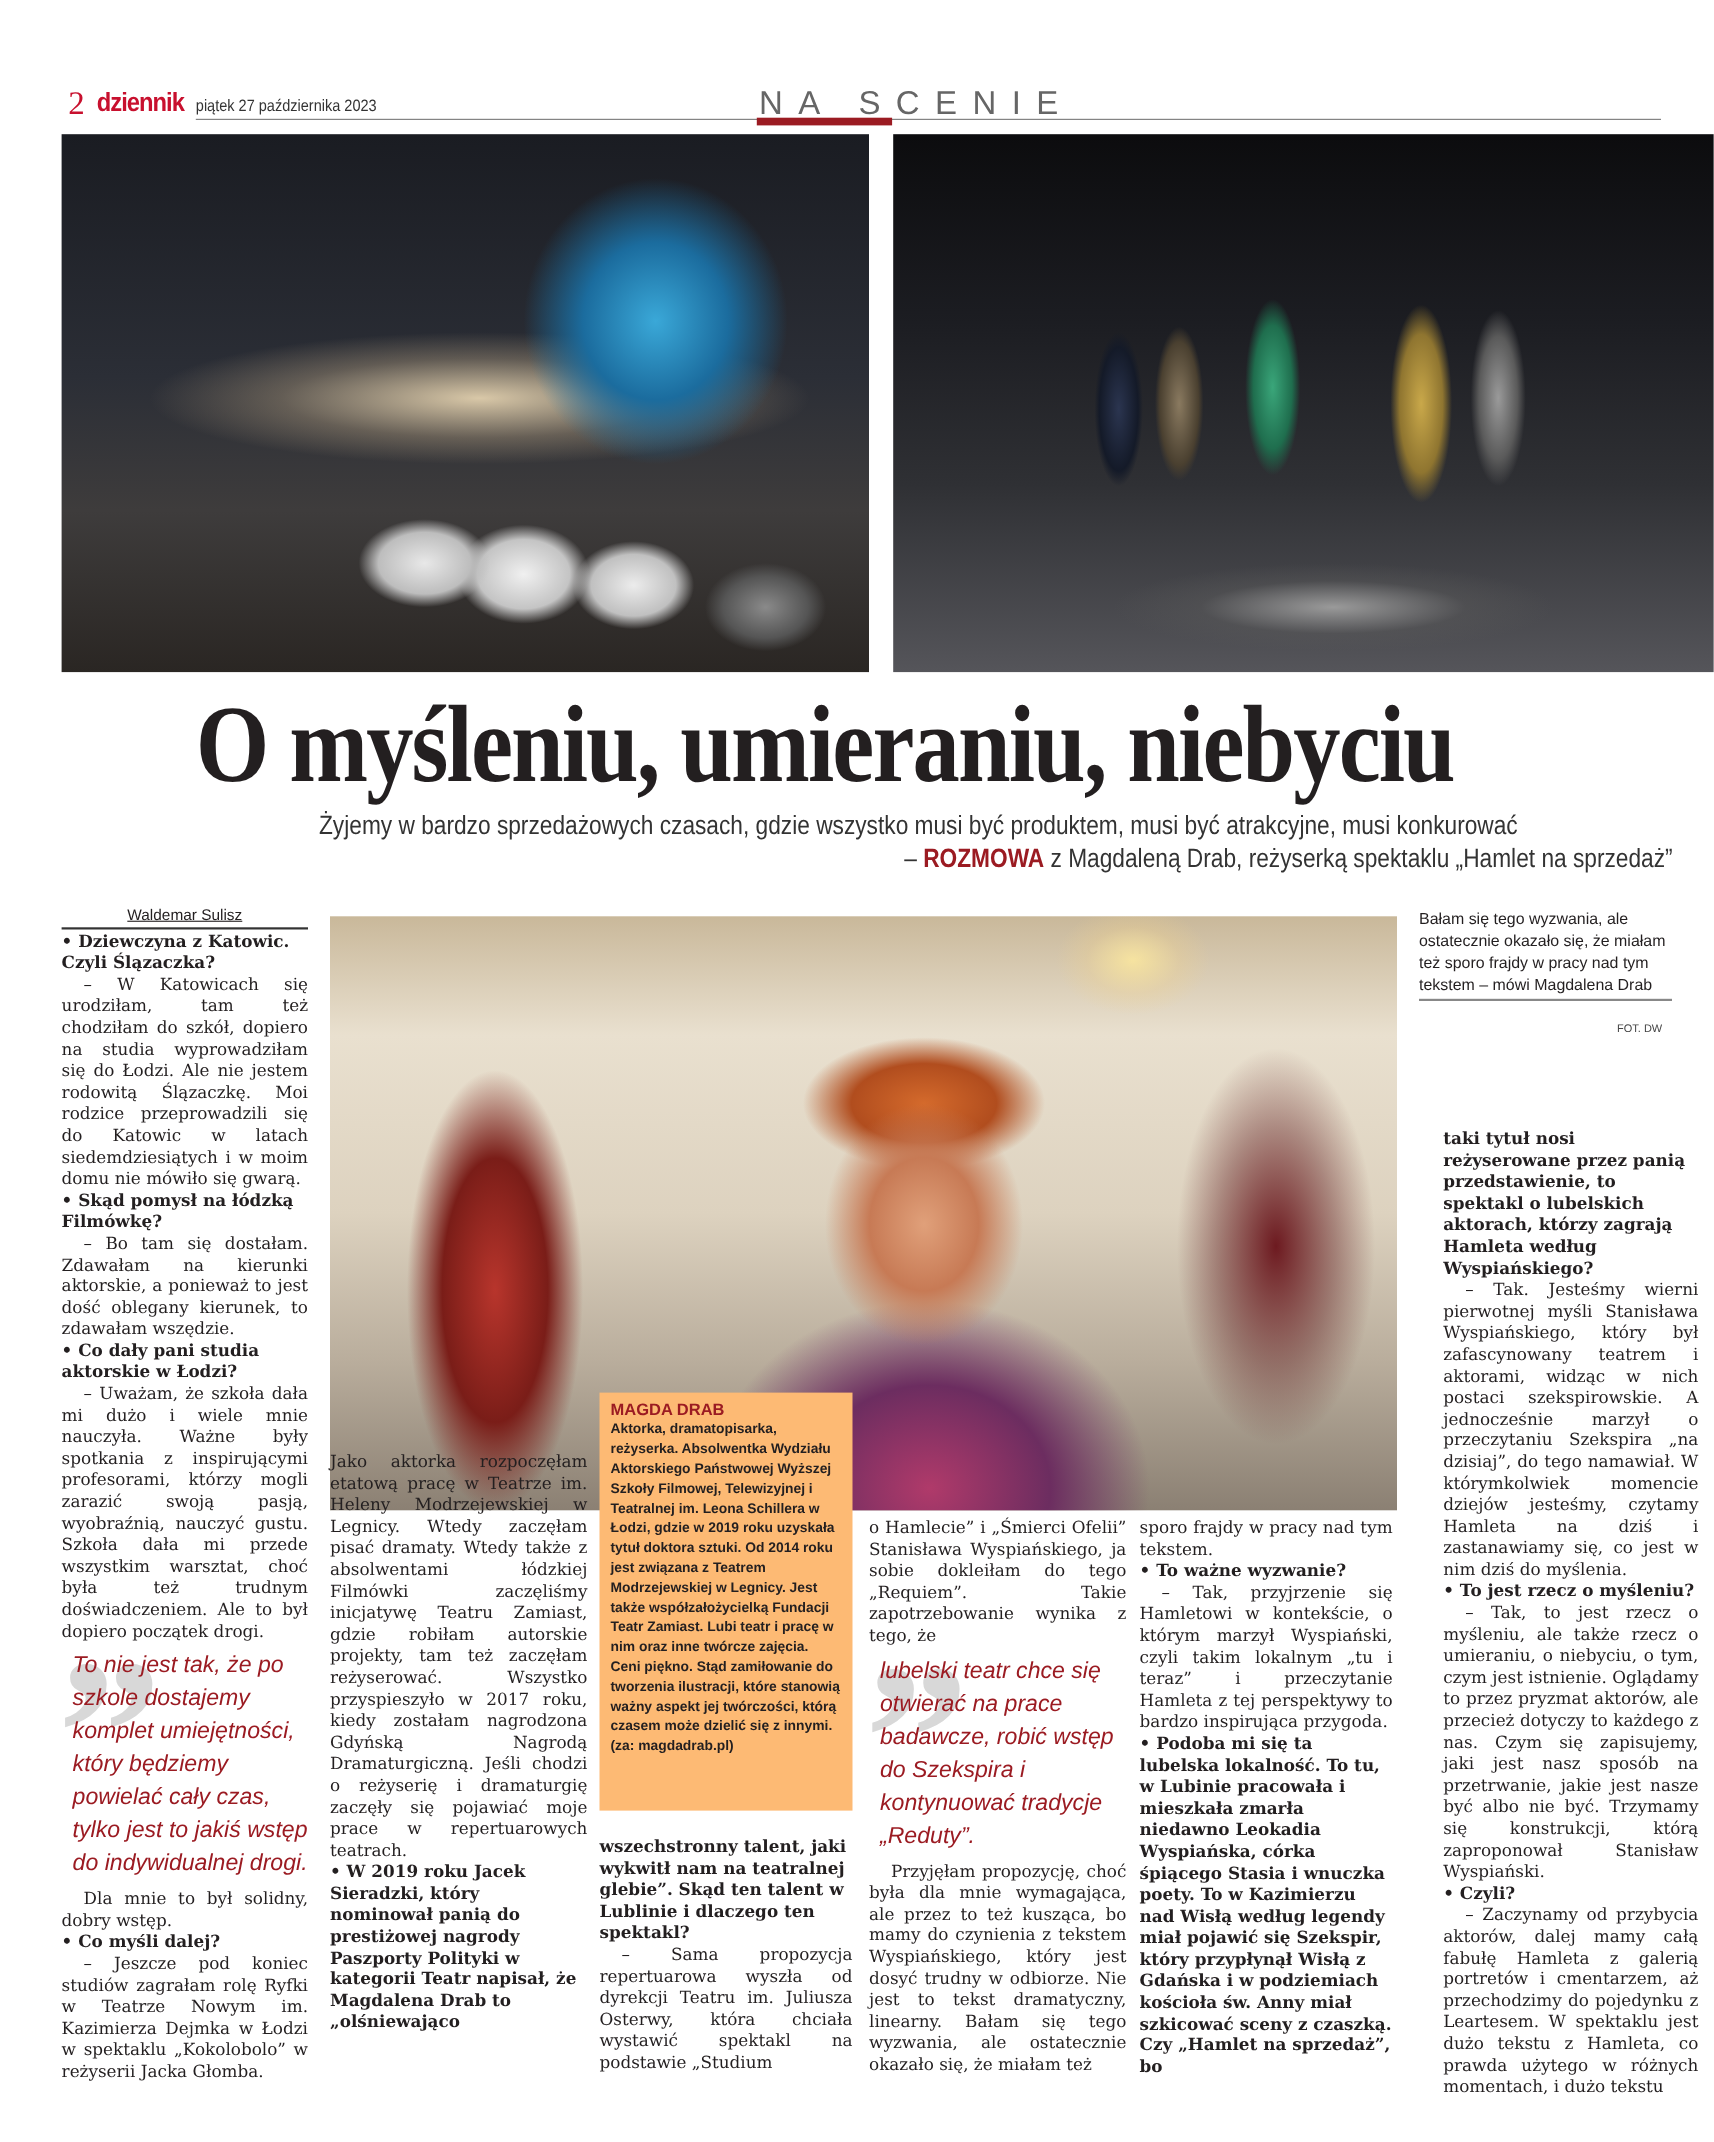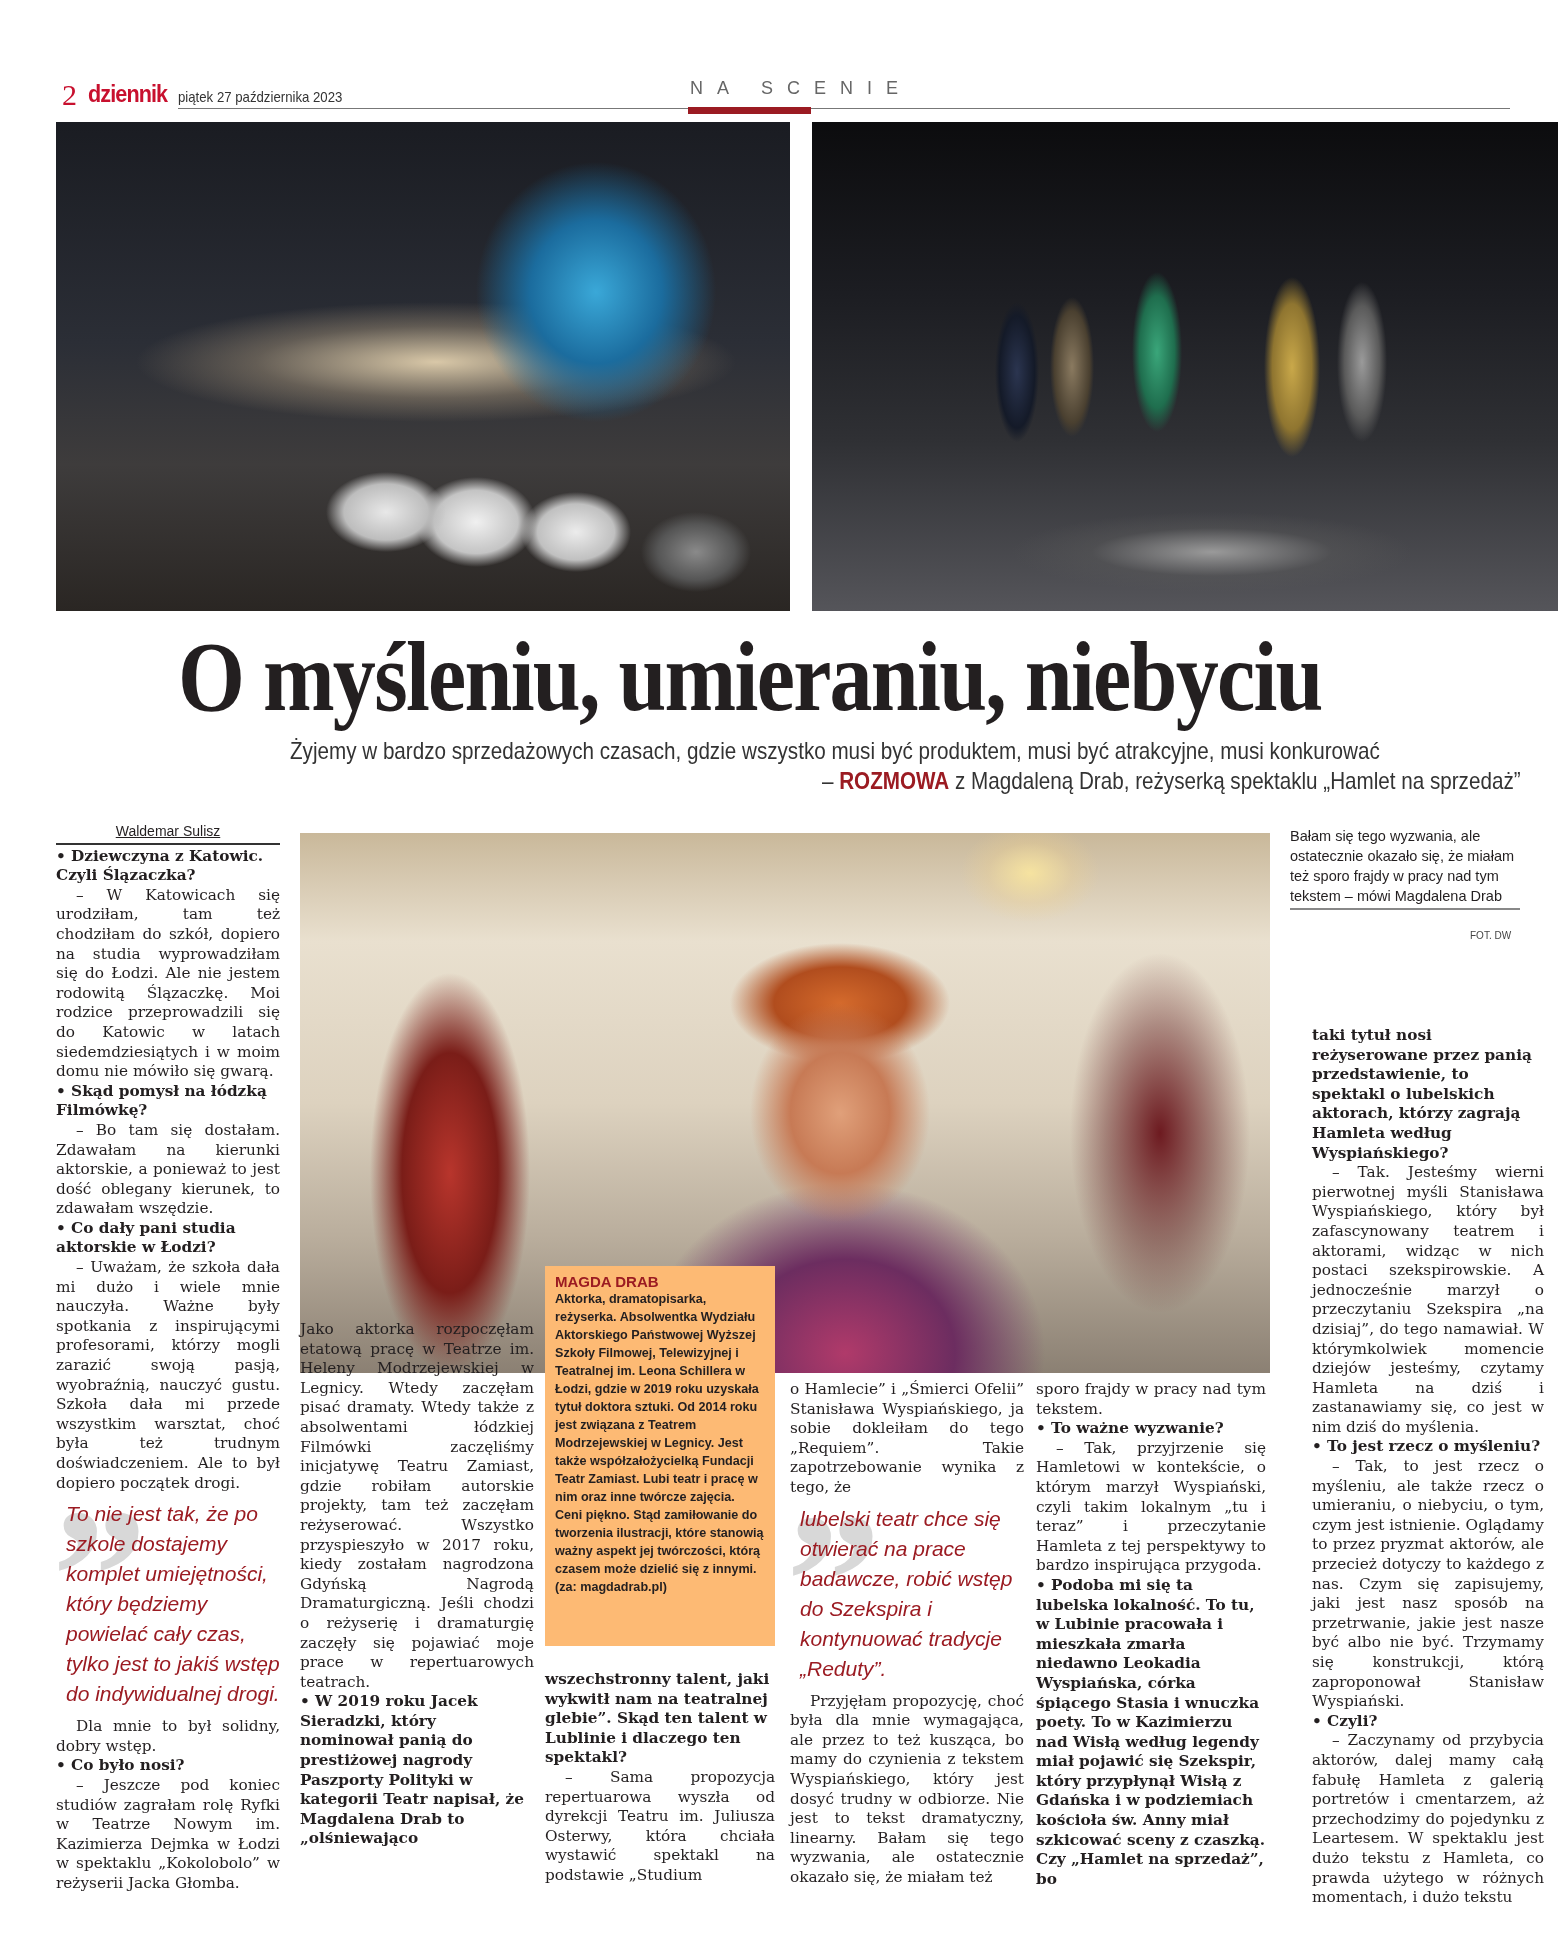--- a/index.html
+++ b/index.html
@@ -4,21 +4,21 @@
   <style>
     * { box-sizing: border-box; margin: 0; padding: 0; }
     html, body { width: 1558px; height: 1947px; background: #ffffff; overflow: hidden; }
     body { position: relative; font-family: "DejaVu Serif", serif; color: #231f20; }
 
     .masthead { position: absolute; left: 0; top: 0; width: 1558px; height: 115px; }
     .page-num { position: absolute; left: 62px; top: 80px; font-family: "Liberation Serif", serif; font-size: 30px; color: #c8102e; line-height: 30px; }
     .brand { position: absolute; left: 88px; top: 80px; font-family: "Liberation Sans", sans-serif; font-weight: bold; font-size: 24px; color: #c8102e; letter-spacing: -1px; line-height: 28px; transform: scaleX(0.9); transform-origin: left; }
     .date { position: absolute; left: 178px; top: 88px; font-family: "Liberation Sans", sans-serif; font-size: 15px; color: #333; transform: scaleX(0.88); transform-origin: left; }
     .mast-rule { position: absolute; left: 178px; right: 48px; top: 108px; height: 1px; background: #777; }
-    .section { position: absolute; left: 690px; top: 78px; font-family: "Liberation Sans", sans-serif; font-size: 18px; color: #666; letter-spacing: 14px; font-weight: 300; }
+    .section { position: absolute; left: 690px; top: 78px; font-family: "Liberation Sans", sans-serif; font-size: 30px; color: #666; letter-spacing: 14px; font-weight: 300; }
     .section-bar { position: absolute; left: 688px; top: 107px; width: 123px; height: 7px; background: #9b1b22; }
 
     .photo { position: absolute; overflow: hidden; }
     .photo-left { left: 56px; top: 122px; width: 734px; height: 489px;
       background:
         radial-gradient(ellipse 120px 130px at 540px 170px, #3aa8d8 0%, #1b6c9e 55%, rgba(10,30,50,0) 100%),
         radial-gradient(ellipse 60px 40px at 330px 390px, #e8e8e8 0%, #bdbdbd 70%, rgba(0,0,0,0) 100%),
         radial-gradient(ellipse 60px 45px at 420px 400px, #f0f0f0 0%, #c4c4c4 70%, rgba(0,0,0,0) 100%),
         radial-gradient(ellipse 55px 40px at 520px 410px, #ececec 0%, #c0c0c0 70%, rgba(0,0,0,0) 100%),
         radial-gradient(ellipse 55px 40px at 640px 430px, #8a8a8a 0%, #555 70%, rgba(0,0,0,0) 100%),
@@ -90,21 +90,21 @@
   <p>– W Katowicach się urodziłam, tam też chodziłam do szkół, dopiero na studia wyprowadziłam się do Łodzi. Ale nie jestem rodowitą Ślązaczkę. Moi rodzice przeprowadzili się do Katowic w latach siedemdziesiątych i w moim domu nie mówiło się gwarą.</p>
   <p class="q">• Skąd pomysł na łódzką Filmówkę?</p>
   <p>– Bo tam się dostałam. Zdawałam na kierunki aktorskie, a ponieważ to jest dość oblegany kierunek, to zdawałam wszędzie.</p>
   <p class="q">• Co dały pani studia aktorskie w Łodzi?</p>
   <p>– Uważam, że szkoła dała mi dużo i wiele mnie nauczyła. Ważne były spotkania z inspirującymi profesorami, którzy mogli zarazić swoją pasją, wyobraźnią, nauczyć gustu. Szkoła dała mi przede wszystkim warsztat, choć była też trudnym doświadczeniem. Ale to był dopiero początek drogi.</p>
   <div class="pullquote">
     <span class="pq-mark">”</span>
     <span class="pq-text">To nie jest tak, że po szkole dostajemy komplet umiejętności, który będziemy powielać cały czas, tylko jest to jakiś wstęp do indywidualnej drogi.</span>
   </div>
   <p>Dla mnie to był solidny, dobry wstęp.</p>
-  <p class="q">• Co było nosi?</p>
+  <p class="q">• Co myśli dalej?</p>
   <p>– Jeszcze pod koniec studiów zagrałam rolę Ryfki w Teatrze Nowym im. Kazimierza Dejmka w Łodzi w spektaklu „Kokolobolo” w reżyserii Jacka Głomba.</p>
 </div>
 
 <div class="photo photo-main"></div>
 
 <div class="infobox">
   <div class="name">MAGDA DRAB</div>
   <div>Aktorka, dramatopisarka, reżyserka. Absolwentka Wydziału Aktorskiego Państwowej Wyższej Szkoły Filmowej, Telewizyjnej i Teatralnej im. Leona Schillera w Łodzi, gdzie w 2019 roku uzyskała tytuł doktora sztuki. Od 2014 roku jest związana z Teatrem Modrzejewskiej w Legnicy. Jest także współzałożycielką Fundacji Teatr Zamiast. Lubi teatr i pracę w nim oraz inne twórcze zajęcia. Ceni piękno. Stąd zamiłowanie do tworzenia ilustracji, które stanowią ważny aspekt jej twórczości, którą czasem może dzielić się z innymi. (za: magdadrab.pl)</div>
 </div>
 

